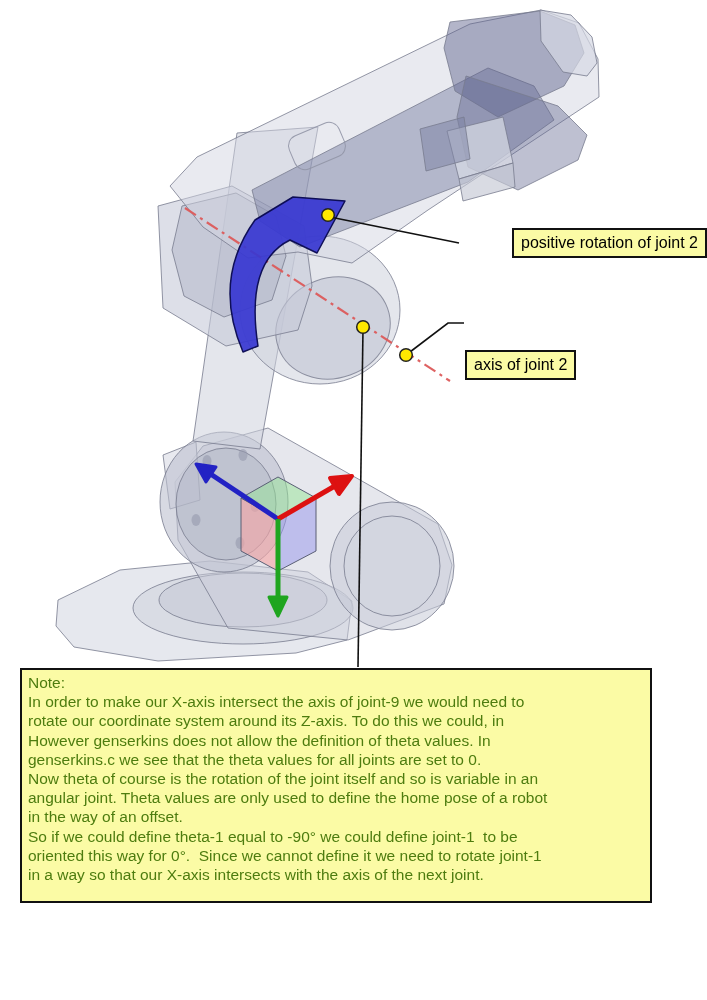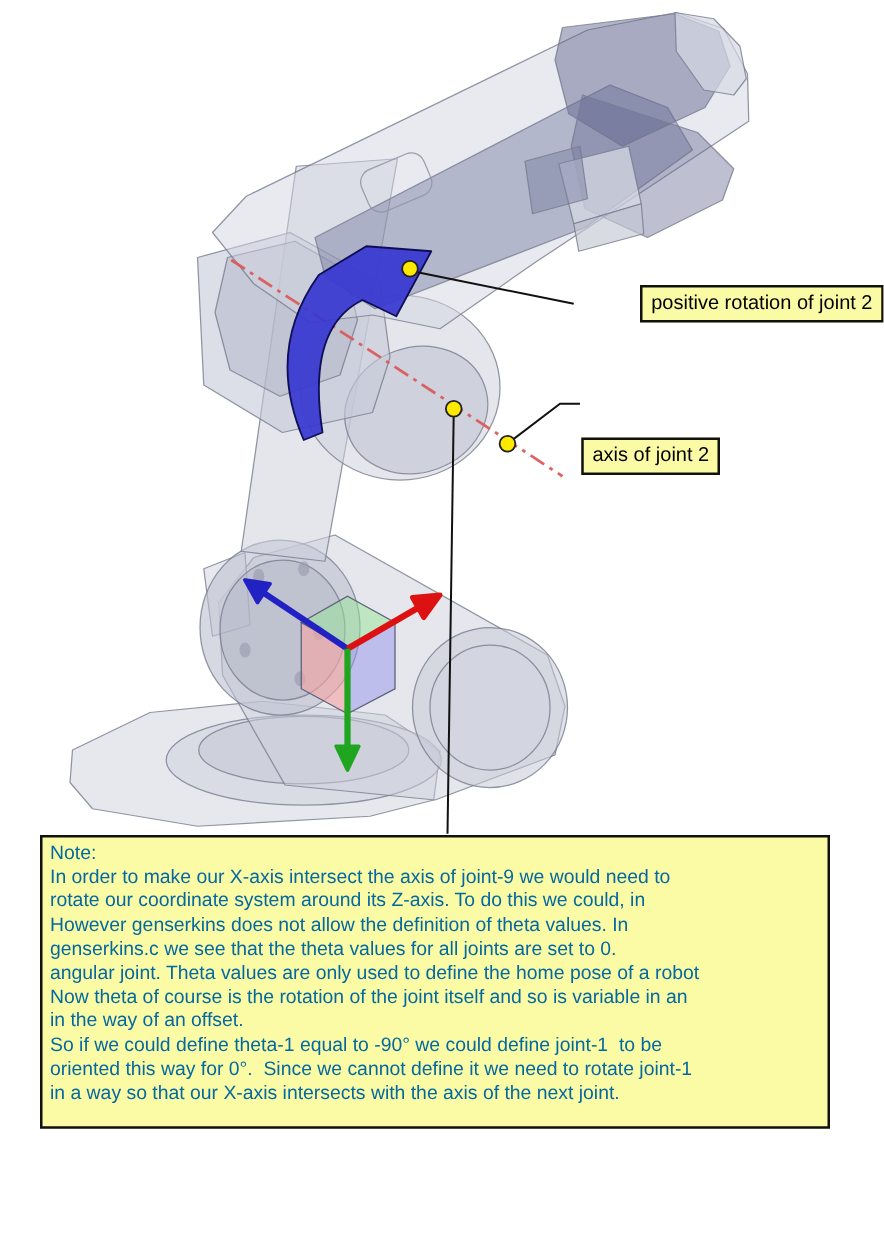--- a/index.html
+++ b/index.html
@@ -12,26 +12,26 @@
     position:absolute;
     background:var(--annotation-box-fill,#FBFBA5);
     border:2px solid #111;
     padding:2px 7px 3px 7px;
     font-size:16px;line-height:21px;color:#000;
     white-space:nowrap;
   }
   #callout-rotation{left:468px;top:228px;margin-left:44px;}
   #callout-axis{left:465px;top:306px;margin-top:44px;}
   .note{
-    position:absolute;left:32px;top:668px;width:632px;height:235px;
+    position:absolute;left:20px;top:668px;width:632px;height:235px;
     box-sizing:border-box;
     background:var(--annotation-box-fill,#FBFBA5);
     border:2px solid #111;
     padding:3px 4px 2px 6px;
-    color:#0369a1;overflow:hidden;
+    color:#4d7c0f;overflow:hidden;
   }
   .note .nt,.note .nl{
     font-size:15.5px;line-height:19.2px;white-space:pre-wrap;
   }
 </style>
 </head>
 <body>
 
 <div class="stage">
 
@@ -113,22 +113,22 @@
   <div class="callout" id="callout-axis">axis of joint 2</div>
 
   <div class="note">
     <div class="nt">Note:</div>
     <div>
 
     <div class="nl">In order to make our X-axis intersect the axis of joint-9 we would need to</div>
         <div class="nl">rotate our coordinate system around its Z-axis. To do this we could, in</div>
         <div class="nl">However genserkins does not allow the definition of theta values. In</div>
         <div class="nl">genserkins.c we see that the theta values for all joints are set to 0.</div>
+        <div class="nl">Now theta of course is the rotation of the joint itself and so is variable in an</div>
         <div class="nl">angular joint. Theta values are only used to define the home pose of a robot</div>
-        <div class="nl">Now theta of course is the rotation of the joint itself and so is variable in an</div>
         <div class="nl">in the way of an offset.</div>
         <div class="nl">So if we could define theta-1 equal to -90° we could define joint-1  to be</div>
         <div class="nl">oriented this way for 0°.  Since we cannot define it we need to rotate joint-1</div>
         <div class="nl">in a way so that our X-axis intersects with the axis of the next joint.</div>
       </div>
   </div>
 
 </div>
 
 </body></html>

